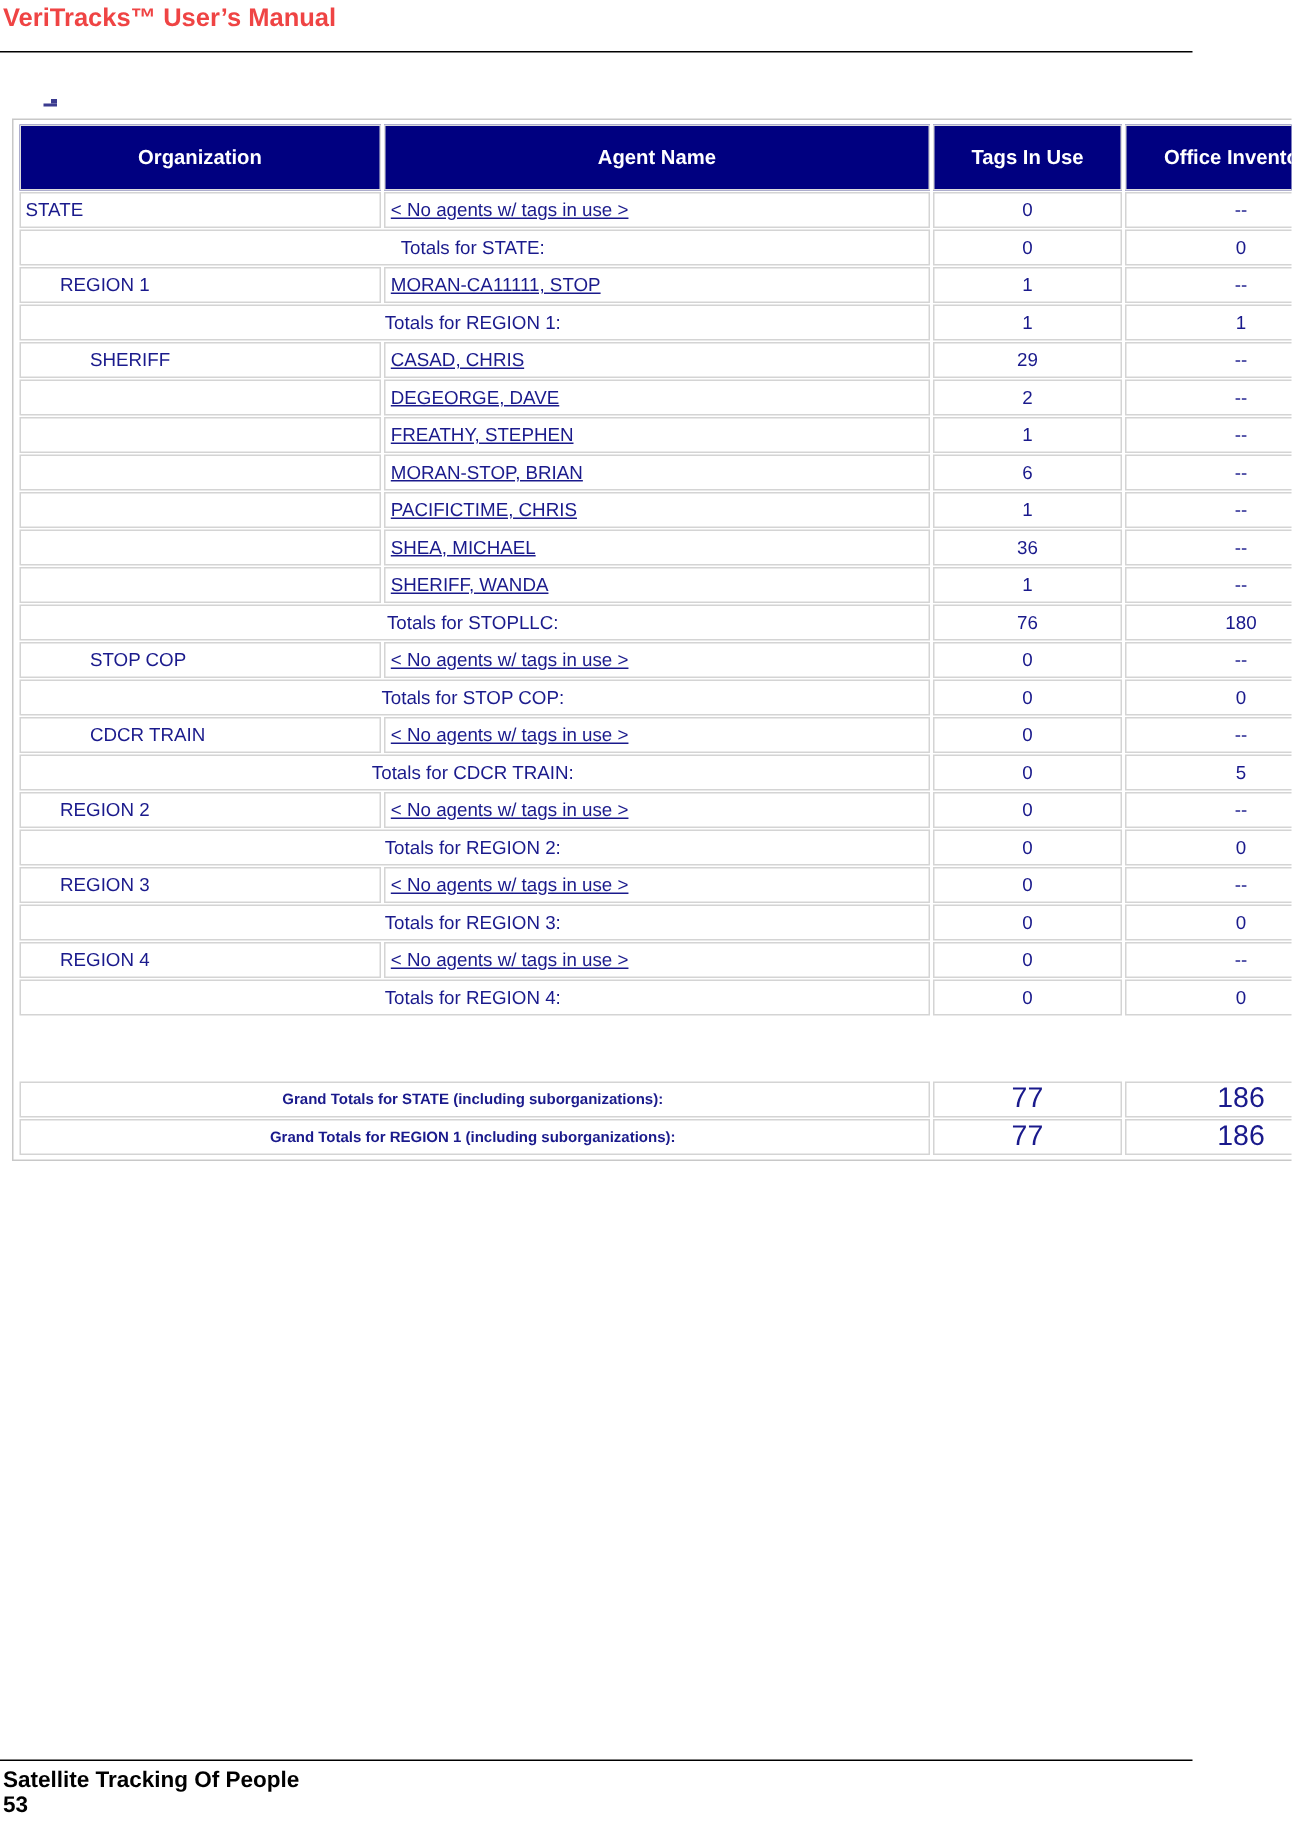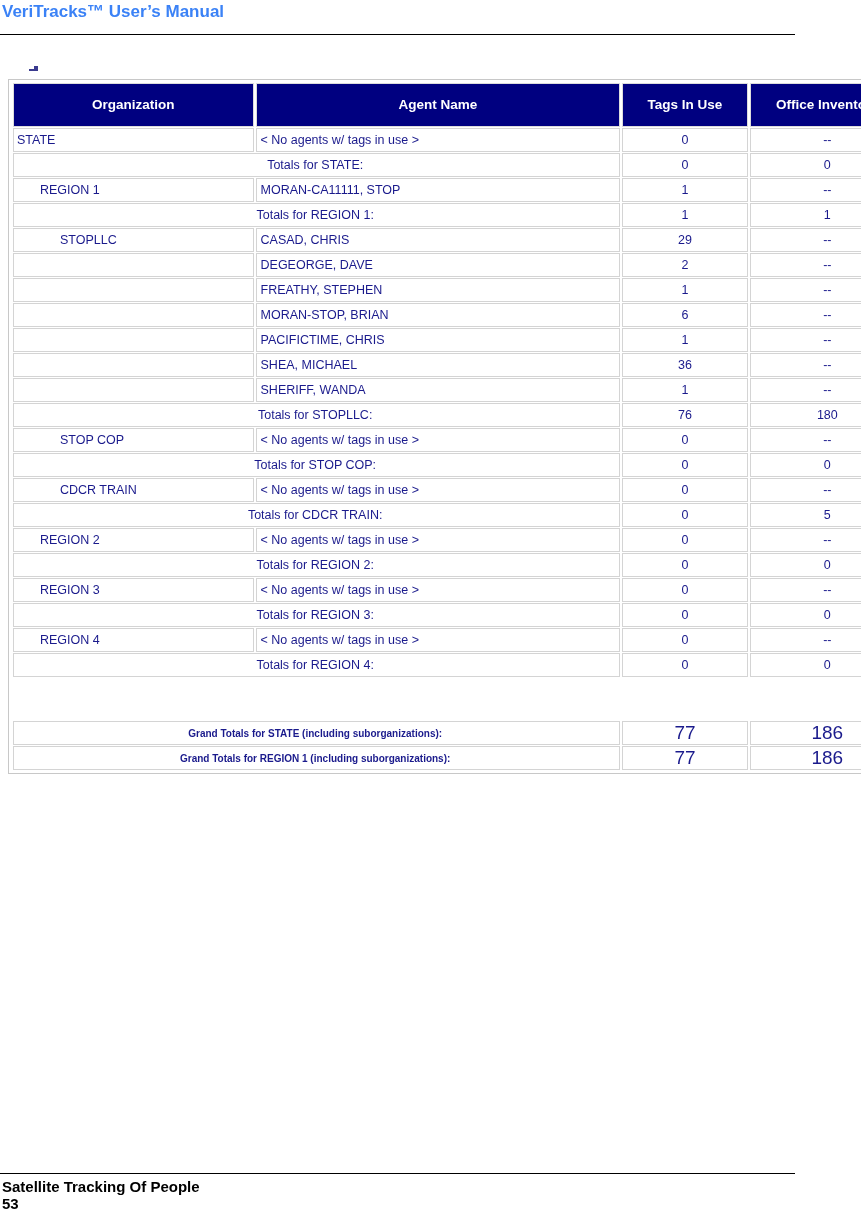--- a/index.html
+++ b/index.html
@@ -17,21 +17,21 @@
 
   
   .page-header {
     position: absolute;
     left: 0; top: 0;
     width: 795px;
   }
   .page-title {
     font-size: 17px;
     font-weight: bold;
-    color: #3b82f6;
+    color: #ef4444;
     letter-spacing: 0px;
     padding: 2px 0 0 2px;
     white-space: nowrap;
   }
   .header-rule {
     margin-top: 12px;
     border-top: 1.6px solid #000000;
     width: 795px;
   }
 
@@ -92,21 +92,21 @@
     padding: 0 4px;
     vertical-align: middle;
     white-space: nowrap;
     overflow: hidden;
   }
 
   td.org        { text-align: left; }
   td.org.lvl0   { padding-left: 3px; }
   td.org.lvl1   { padding-left: 26px; }
   td.org.lvl2   { padding-left: 46px; }
-  td.name       { text-align: left; }
+  td.name       { text-align: left; text-decoration: underline; }
   td.num        { text-align: center; }
   td.totals-lbl {
     text-align: center;
     padding-right: 7px;
   }
   td.grand-lbl {
     text-align: center;
     padding-right: 7px;
     font-weight: bold;
     font-size: 10px;
@@ -187,21 +187,21 @@
           <td class="name">MORAN-CA11111, STOP</td>
           <td class="num">1</td>
           <td class="num">--</td>
         </tr>
         <tr>
           <td class="totals-lbl" colspan="2">Totals for REGION 1:</td>
           <td class="num">1</td>
           <td class="num">1</td>
         </tr>
         <tr>
-          <td class="org lvl2">STOPLLC</td>
+          <td class="org lvl2">SHERIFF</td>
           <td class="name">CASAD, CHRIS</td>
           <td class="num">29</td>
           <td class="num">--</td>
         </tr>
         <tr>
           <td class="org lvl2"></td>
           <td class="name">DEGEORGE, DAVE</td>
           <td class="num">2</td>
           <td class="num">--</td>
         </tr>

